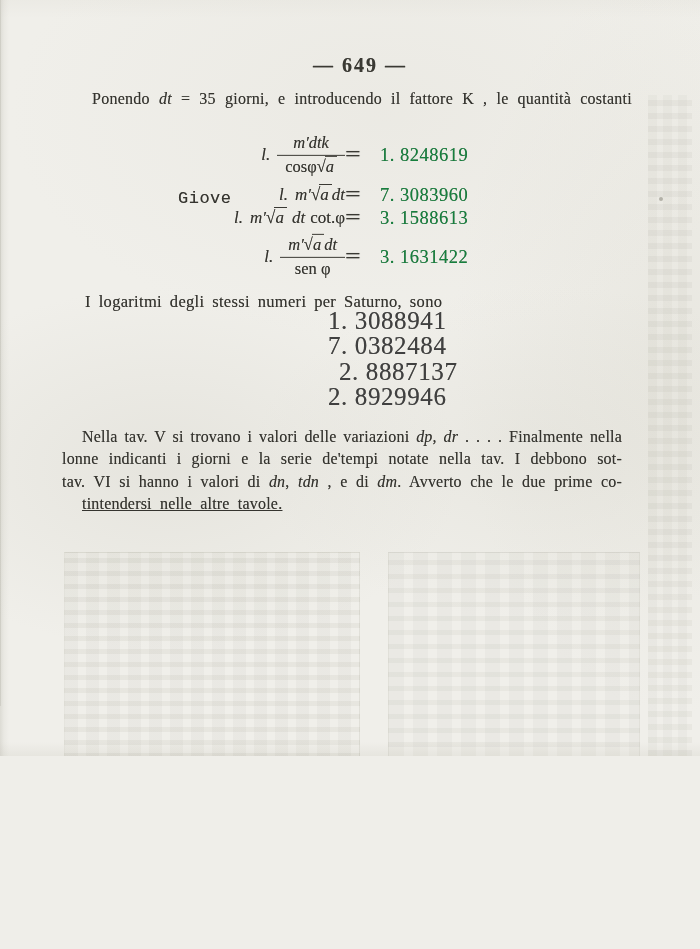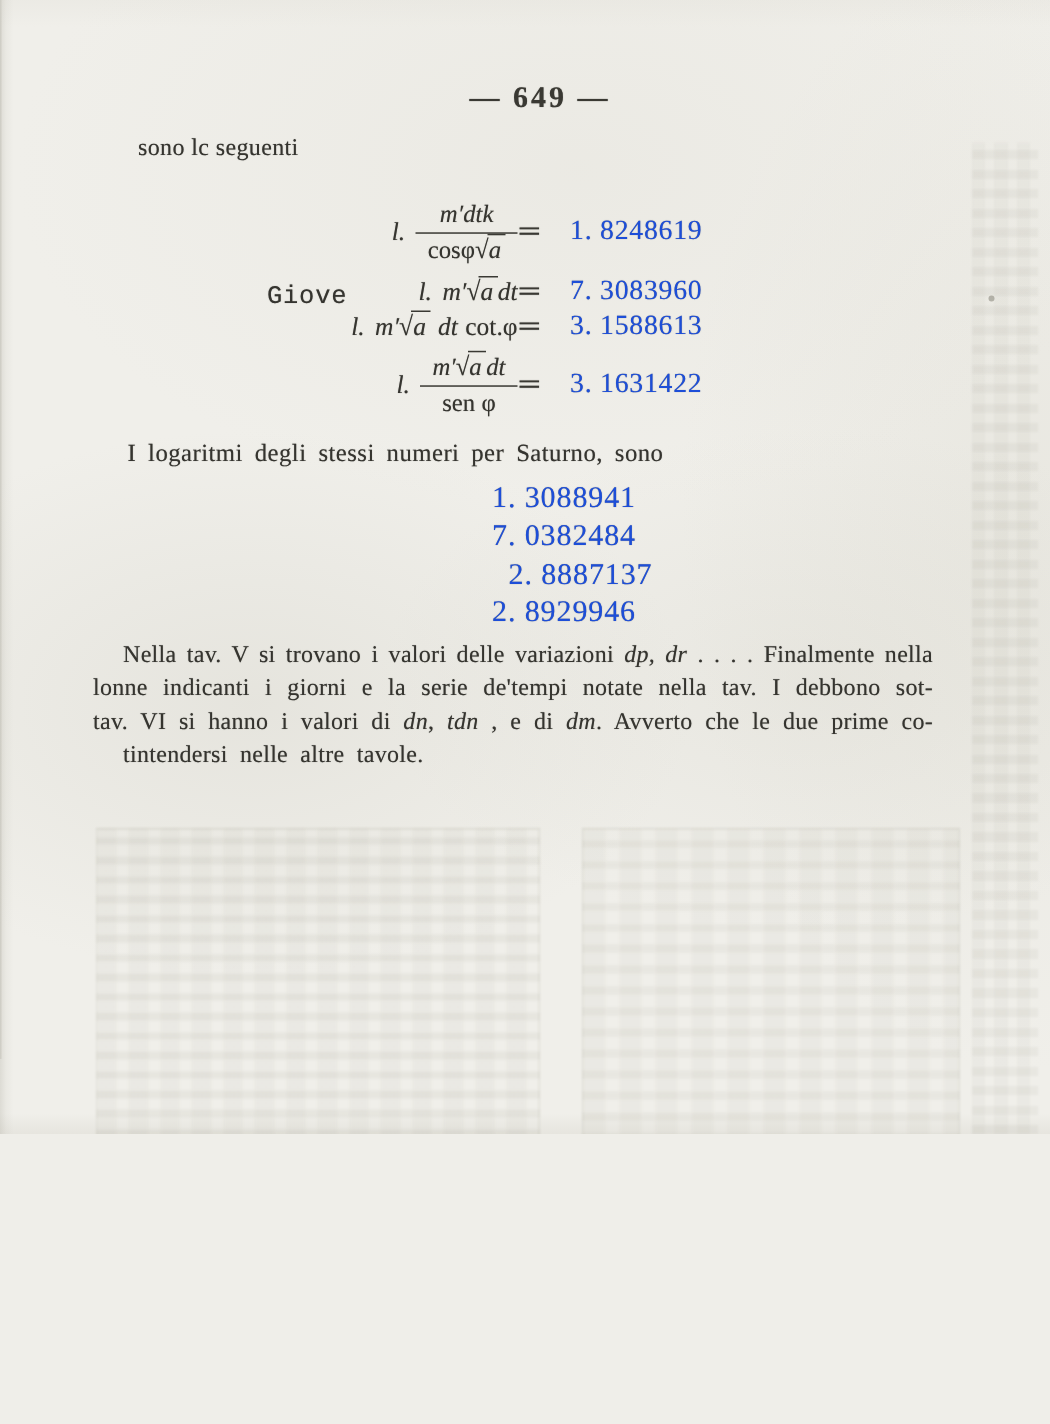--- a/index.html
+++ b/index.html
@@ -66,21 +66,21 @@
     position: absolute; left: 92px; top: 87px; width: 540px;
     font-size: 16px; line-height: 23px; letter-spacing: 0.25px;
   }
   .para2 {
     position: absolute; left: 62px; top: 426px; width: 560px;
     font-size: 16px; line-height: 22.4px; letter-spacing: 0.2px;
   }
   .jline { text-align: justify; text-align-last: justify; -moz-text-align-last: justify; white-space: normal; overflow: hidden; max-height: 23px; }
   .nline { text-align: left; }
   .p2-indent { text-indent: 20px; }
-  .p2-last { padding-left: 20px; word-spacing: 4px; }
+  .p2-last { padding-left: 20px; word-spacing: 4px; text-decoration: underline; }
 
   .saturno {
     position: absolute; left: 85px; top: 292px; width: 560px;
     font-size: 16.5px; letter-spacing: 0.3px; word-spacing: 3.5px;
   }
 
   
   .eqrow { position: absolute; left: 0; width: 700px; }
   .eqrow .lhs {
     position: absolute; right: 355px; top: 50%; transform: translateY(-50%);
@@ -88,35 +88,35 @@
     font-size: 17px;
   }
   .eqrow .esign {
     position: absolute; left: 345px; top: 50%;
     transform: translateY(-52%) scaleX(1.55);
     transform-origin: left center;
     font-size: 18px; font-weight: bold; color: #3a3933;
   }
   .eqrow .eval {
     position: absolute; left: 380px; top: 50%; transform: translateY(-50%);
-    font-size: 18.5px; letter-spacing: 0.5px; white-space: nowrap; color: #1d4ed8;
+    font-size: 18.5px; letter-spacing: 0.5px; white-space: nowrap; color: #15803d;
   }
   .lpre { margin-right: 7px; }
   .frac { display: inline-block; vertical-align: middle; text-align: center; line-height: 1.1; }
   .frac .num { display: block; padding: 0 8px 3px 8px; font-size: 16.5px; }
   .frac .den { display: block; border-top: 1.3px solid #3a3933; padding: 2px 8px 0 8px; font-size: 16.5px; }
   .sqrt { display: inline-block; white-space: nowrap; }
   .rsign { display: inline-block; transform: scaleY(1.05); margin-right: -1px; }
   .rad { border-top: 1.2px solid #3a3933; padding: 0 3px 0 1px; }
   .msp { margin-left: 5px; }
   .giove { position: absolute; left: 178px; top: 189px; font-size: 17px; letter-spacing: 0.5px; font-family: Liberation Mono, monospace; }
 
   .logs {
-    position: absolute; left: 328px; top: 320px;
-    font-size: 20px; line-height: 25.4px; letter-spacing: 0.6px; color: #1d4ed8;
+    position: absolute; left: 328px; top: 308px;
+    font-size: 25px; line-height: 25.4px; letter-spacing: 0.6px; color: #404040;
   }
   .logline.indent { padding-left: 11px; }
 
   i { font-style: italic; }
 </style>
 </head>
 <body>
 
 <div class="page">
 
@@ -125,21 +125,21 @@
   <div class="ghost gt-right"></div>
   <div class="ghost gcol"></div>
   <div class="gline"></div>
   <div class="speck" style="left:659px; top:197px; width:4px; height:4px;"></div>
   <div class="speck" style="left:72px; top:849px; width:3px; height:3px; opacity:.6;"></div>
   <div class="speck" style="left:204px; top:858px; width:2px; height:2px; opacity:.5;"></div>
 
   <div class="pageno ink">— 649 —</div>
 
   <div class="para1 ink">
-    <div class="nline"><span>sono lc seguenti</span></div>
+    <div class="jline"><span>Ponendo </span><i>dt</i><span> = 35 giorni, e introducendo il fattore K , le quantità costanti</span></div>
   </div>
 
   <span class="giove ink">Giove</span>
 
   <div class="eqrow" style="top:129px; height:52px;">
     <span class="lhs ink">
         <i class="lpre">l.</i>
         <span class="frac">
           <span class="num"><i>m′dtk</i></span>
           <span class="den"><span>cosφ</span><span class="sqrt"><span class="rsign">√</span><i class="rad">a</i></span></span>

